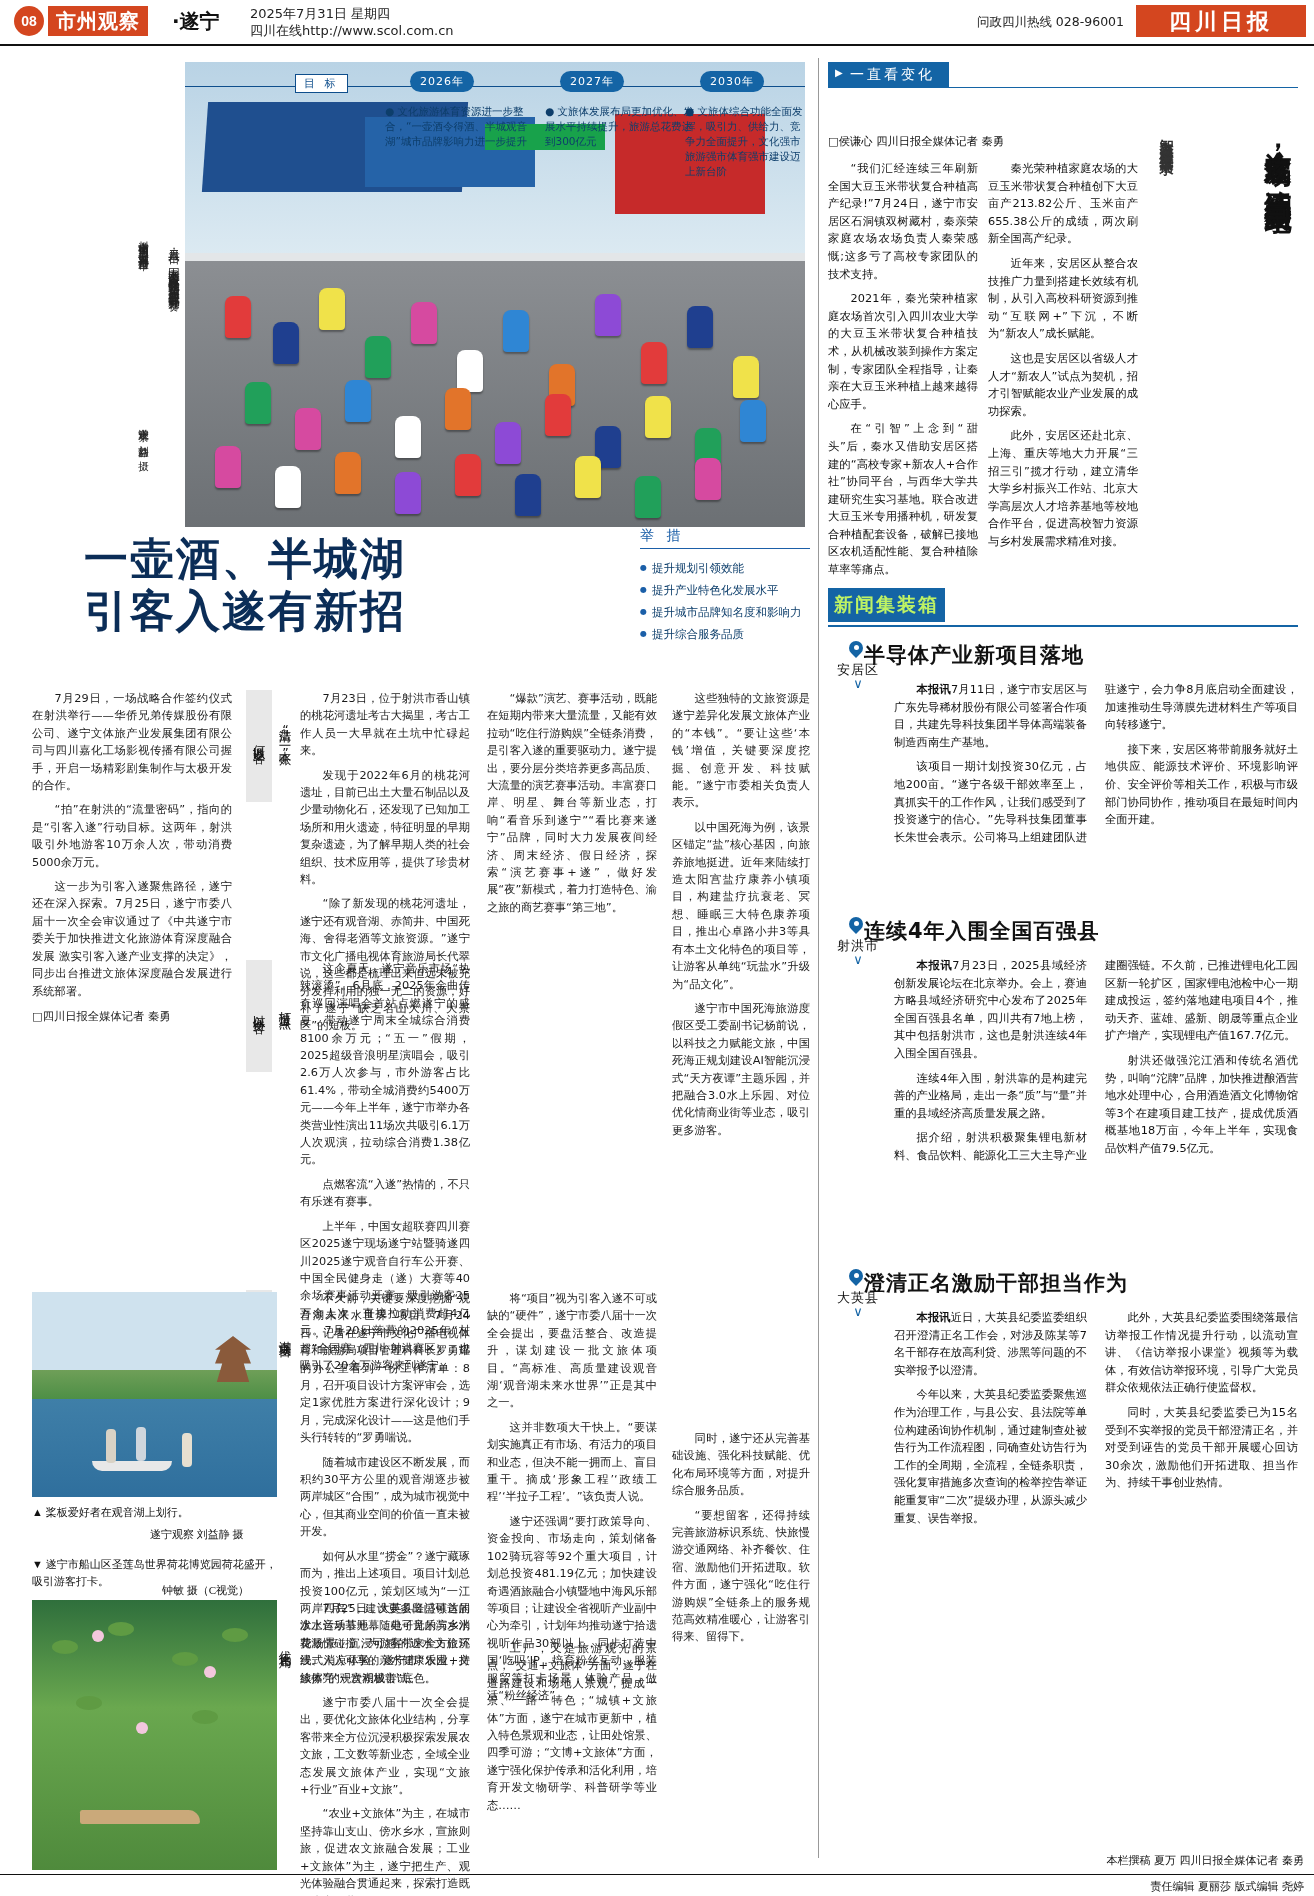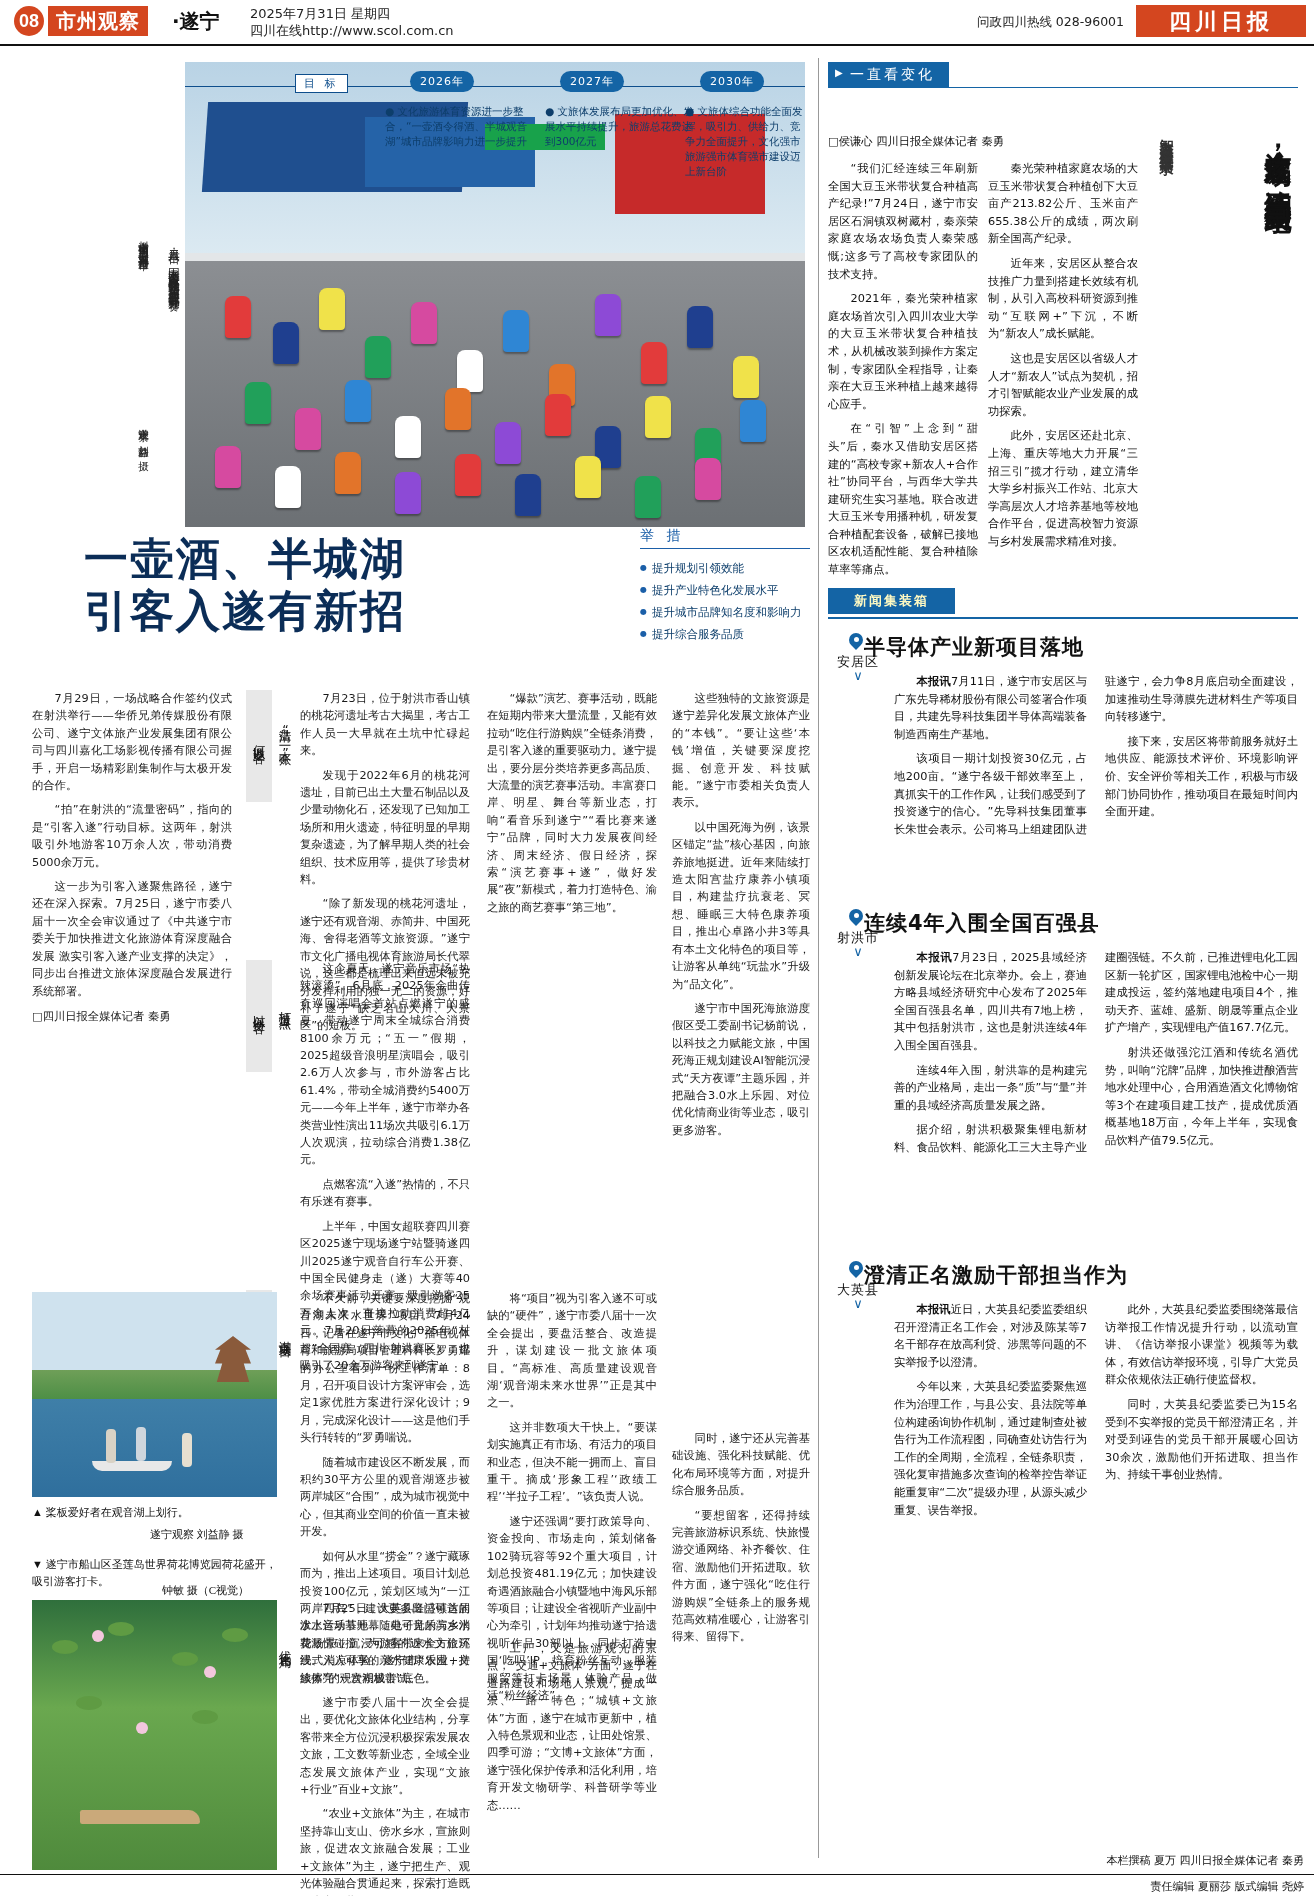--- a/index.html
+++ b/index.html
@@ -12,21 +12,21 @@
     position:relative;
     overflow:hidden;
   }
   .page { position:relative; width:1314px; height:1896px; }
 
   
   .masthead { position:absolute; left:0; top:0; width:1314px; height:46px; border-bottom:2px solid #111; }
   .page-num {
     position:absolute; left:14px; top:6px; width:30px; height:30px; border-radius:50%;
     background:#d4461f; color:#fff; font-family:"Liberation Sans", sans-serif;
-    font-size:18px; font-weight:bold; text-align:center; line-height:30px;
+    font-size:14px; font-weight:bold; text-align:center; line-height:30px;
   }
   .sect-box {
     position:absolute; left:48px; top:6px; height:30px; background:#d4461f; color:#fff;
     font-family:"DejaVu Sans", sans-serif; font-weight:bold; font-size:20px;
     padding:2px 8px 8px 8px; letter-spacing:1px;
   }
   .sect-sub { position:absolute; left:172px; top:8px; font-size:20px; font-weight:bold; font-family:"DejaVu Sans", sans-serif; }
   .date-line { position:absolute; left:250px; top:5px; font-size:13px; font-family:"DejaVu Sans", sans-serif; color:#222; }
   .date-line div { line-height:17px; }
   .hotline { position:absolute; right:190px; top:14px; font-size:12.5px; font-family:"DejaVu Sans", sans-serif; color:#222; }
@@ -137,22 +137,22 @@
     font-family:"DejaVu Sans", sans-serif; font-weight:bold;
     letter-spacing:2px;
   }
   .r-main-title { position:absolute; right:0; top:40px; height:300px; font-size:27px; line-height:40px; color:#111; }
   .r-sub-title { position:absolute; right:120px; top:40px; height:250px; font-size:14px; line-height:22px; color:#333; }
   .r-byline { position:absolute; left:0; top:46px; font-size:11.3px; font-family:"DejaVu Sans", sans-serif; }
   .r-col { position:absolute; width:150px; font-size:11.3px; line-height:17.6px; text-align:justify; font-family:"DejaVu Sans", sans-serif; }
   .r-col p { margin:0 0 7px 0; text-indent:2em; }
 
   .news-box-title {
-    display:inline-block; background:#1464a5; color:#fef9c3; font-family:"DejaVu Sans", sans-serif;
-    font-weight:bold; font-size:13px; letter-spacing:2px; padding:4px 26px;
+    display:inline-block; background:#1464a5; color:#bef264; font-family:"DejaVu Sans", sans-serif;
+    font-weight:bold; font-size:19px; letter-spacing:2px; padding:4px 6px;
   }
   .item-head { font-family:"DejaVu Sans", sans-serif; font-weight:bold; font-size:21px; letter-spacing:1px; color:#111; }
   .pin { display:inline-block; width:16px; height:20px; position:relative; vertical-align:-4px; margin-right:4px; }
   .pin:before {
     content:""; position:absolute; left:1px; top:0; width:14px; height:14px; border-radius:50% 50% 50% 0;
     background:#1464a5; transform:rotate(-45deg);
   }
   .pin:after { content:""; position:absolute; left:5.5px; top:4px; width:5px; height:5px; border-radius:50%; background:#fff; }
   .place-label {
     font-family:"DejaVu Sans", sans-serif; font-size:13px; text-align:center; color:#111; letter-spacing:1px;

